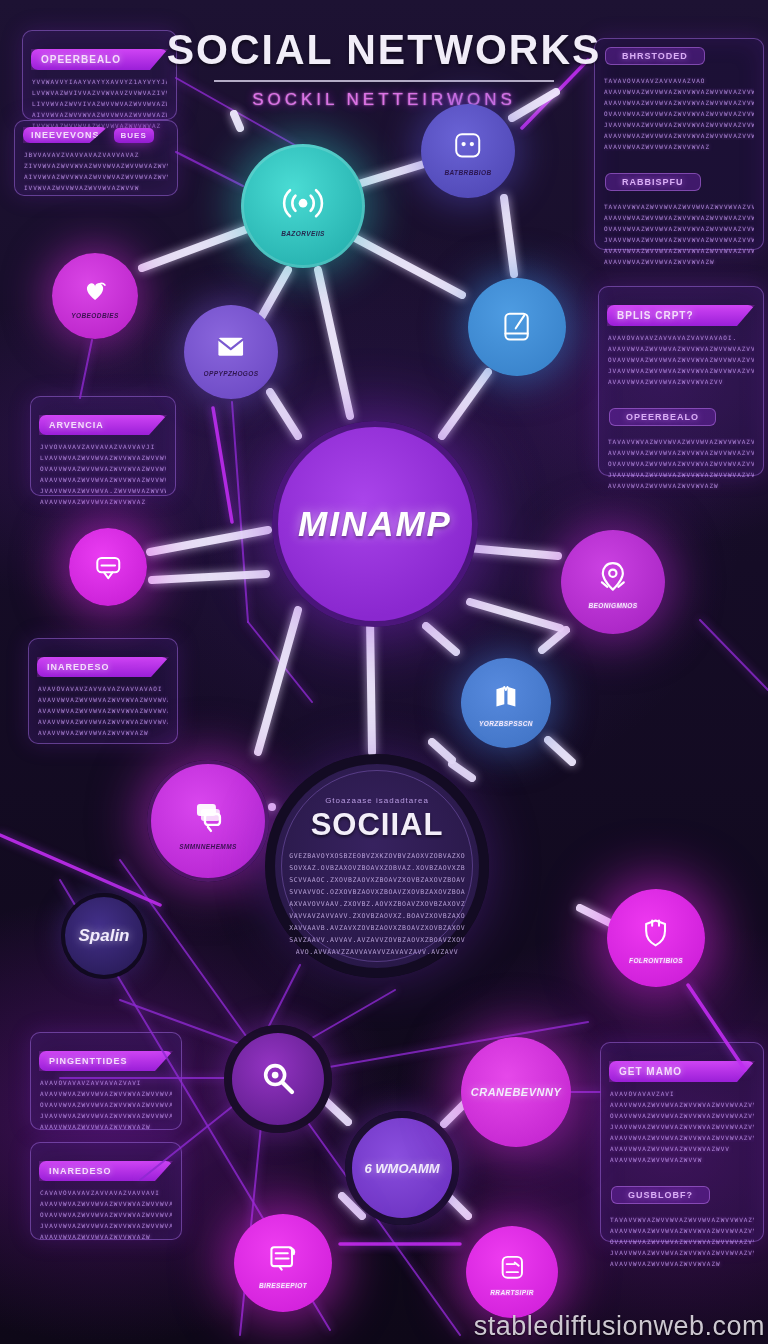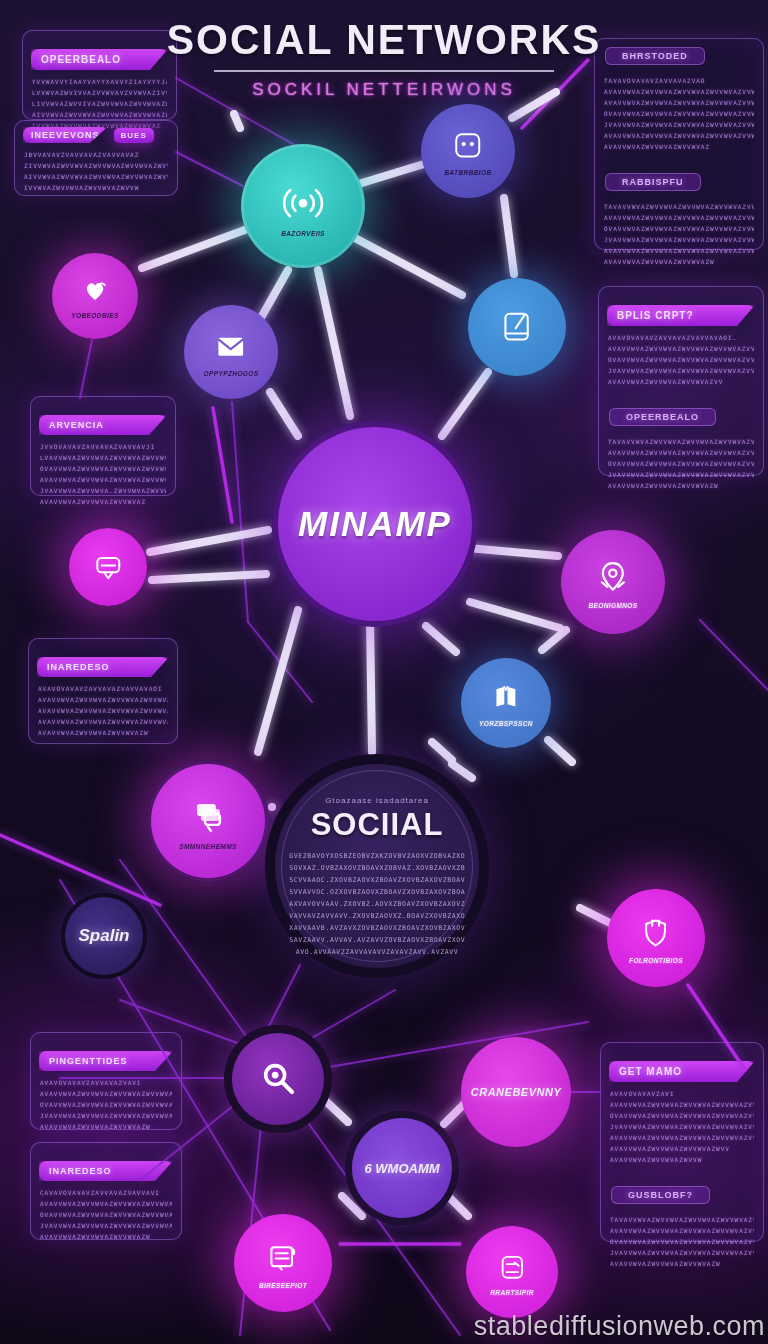--- a/index.html
+++ b/index.html
@@ -9,21 +9,21 @@
     background:
       radial-gradient(420px 320px at 110px 1120px, rgba(168,30,220,.32), transparent 70%),
       radial-gradient(430px 330px at 670px 1150px, rgba(168,30,220,.30), transparent 70%),
       radial-gradient(320px 240px at 665px 380px, rgba(150,40,220,.22), transparent 70%),
       radial-gradient(520px 420px at 380px 520px, rgba(95,42,165,.22), transparent 70%),
       radial-gradient(300px 220px at 90px 450px, rgba(130,40,200,.18), transparent 70%),
       linear-gradient(180deg,#1d1233 0%,#150c26 42%,#0e0818 100%);
   }
   .stage{position:absolute;inset:0;}
   
-  .titlebox{position:absolute;left:0;top:16px;width:768px;text-align:center;z-index:3;}
+  .titlebox{position:absolute;left:0;top:26px;width:768px;text-align:center;z-index:3;}
   .titlebox h1{
     margin:0;font-size:41px;font-weight:800;letter-spacing:2px;color:#f1edf8;
     text-shadow:0 2px 3px rgba(0,0,0,.5);transform:scaleY(1.05);
   }
   .rule{width:340px;height:2px;margin:7px auto 8px;background:#cfc8e0;opacity:.85;}
   .subtitle{
     font-size:17px;font-weight:400;letter-spacing:4px;color:#e87af0;
     text-shadow:0 0 10px rgba(190,40,230,.9),0 0 2px #ff9ff8;opacity:.95;
   }
   

